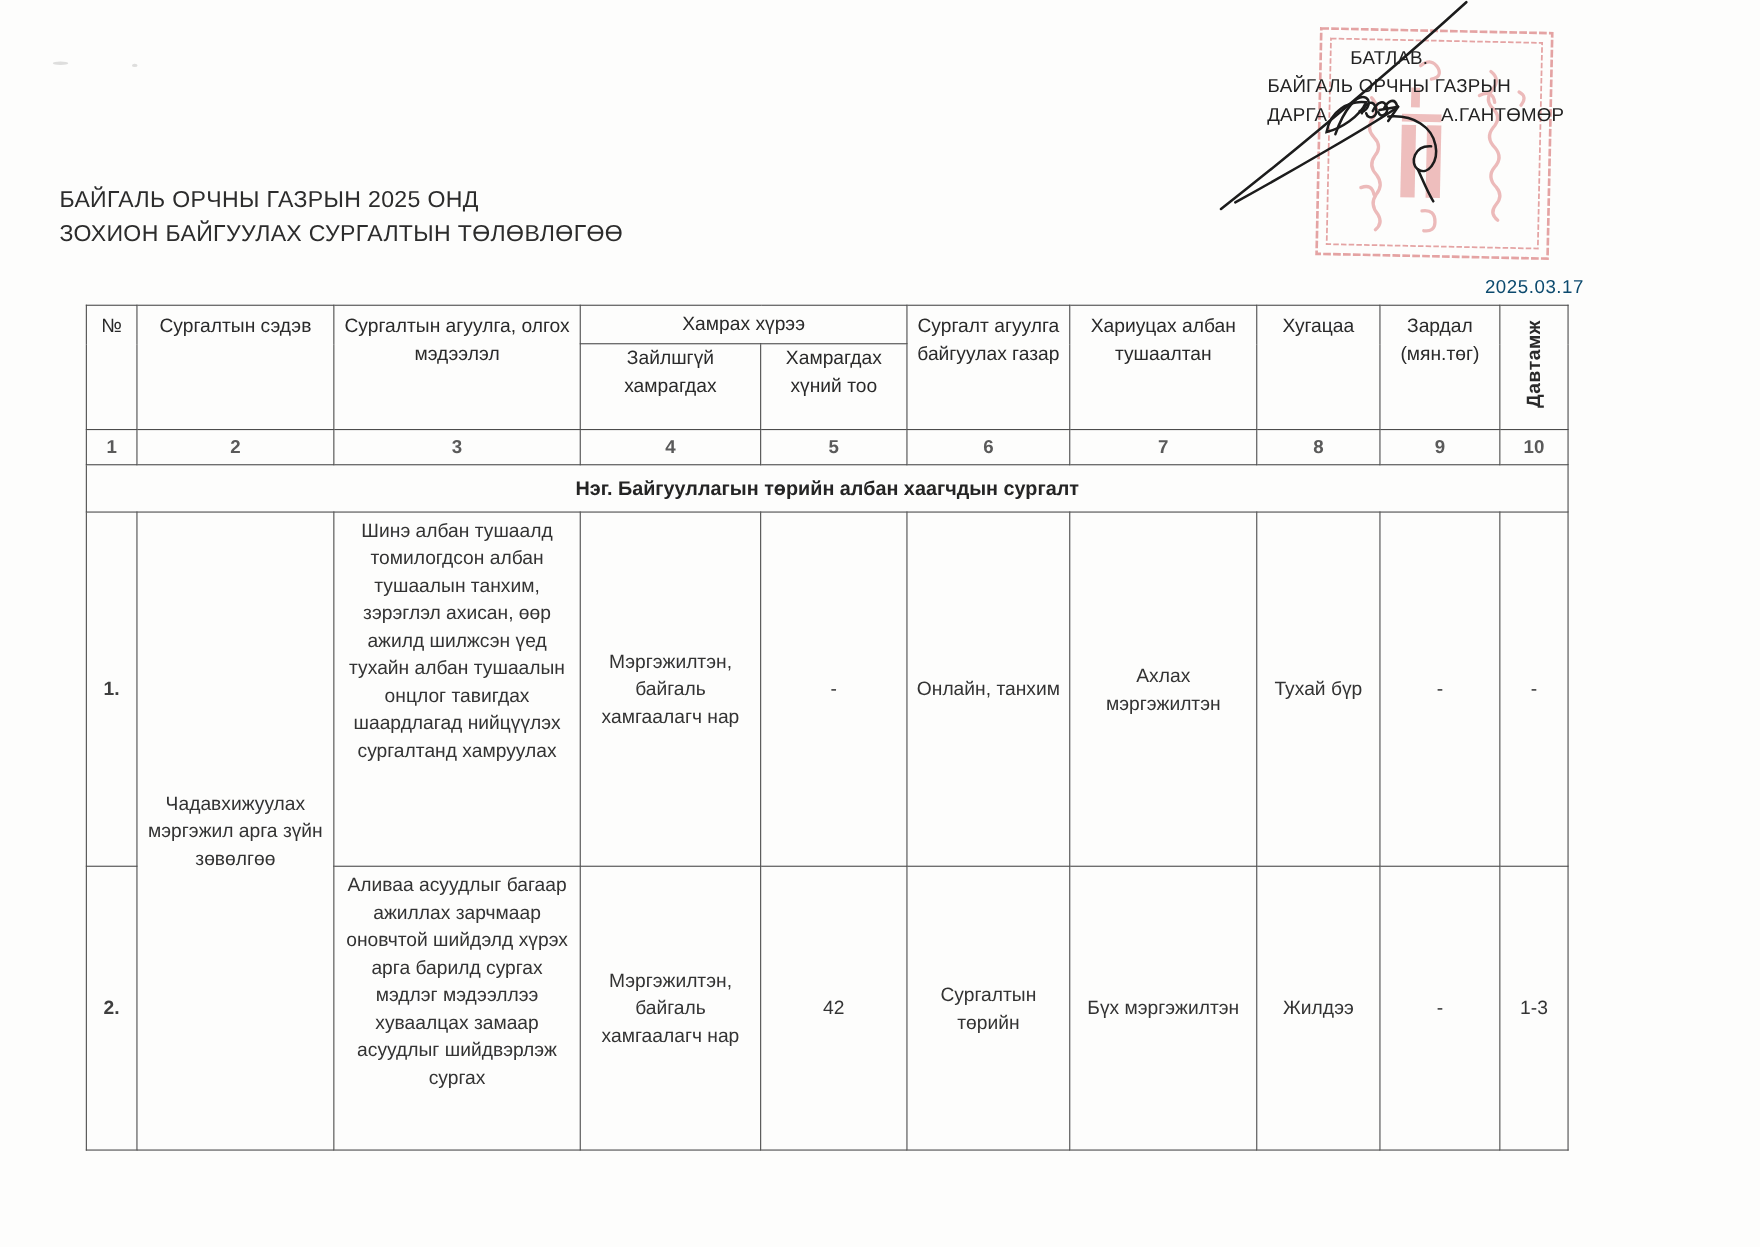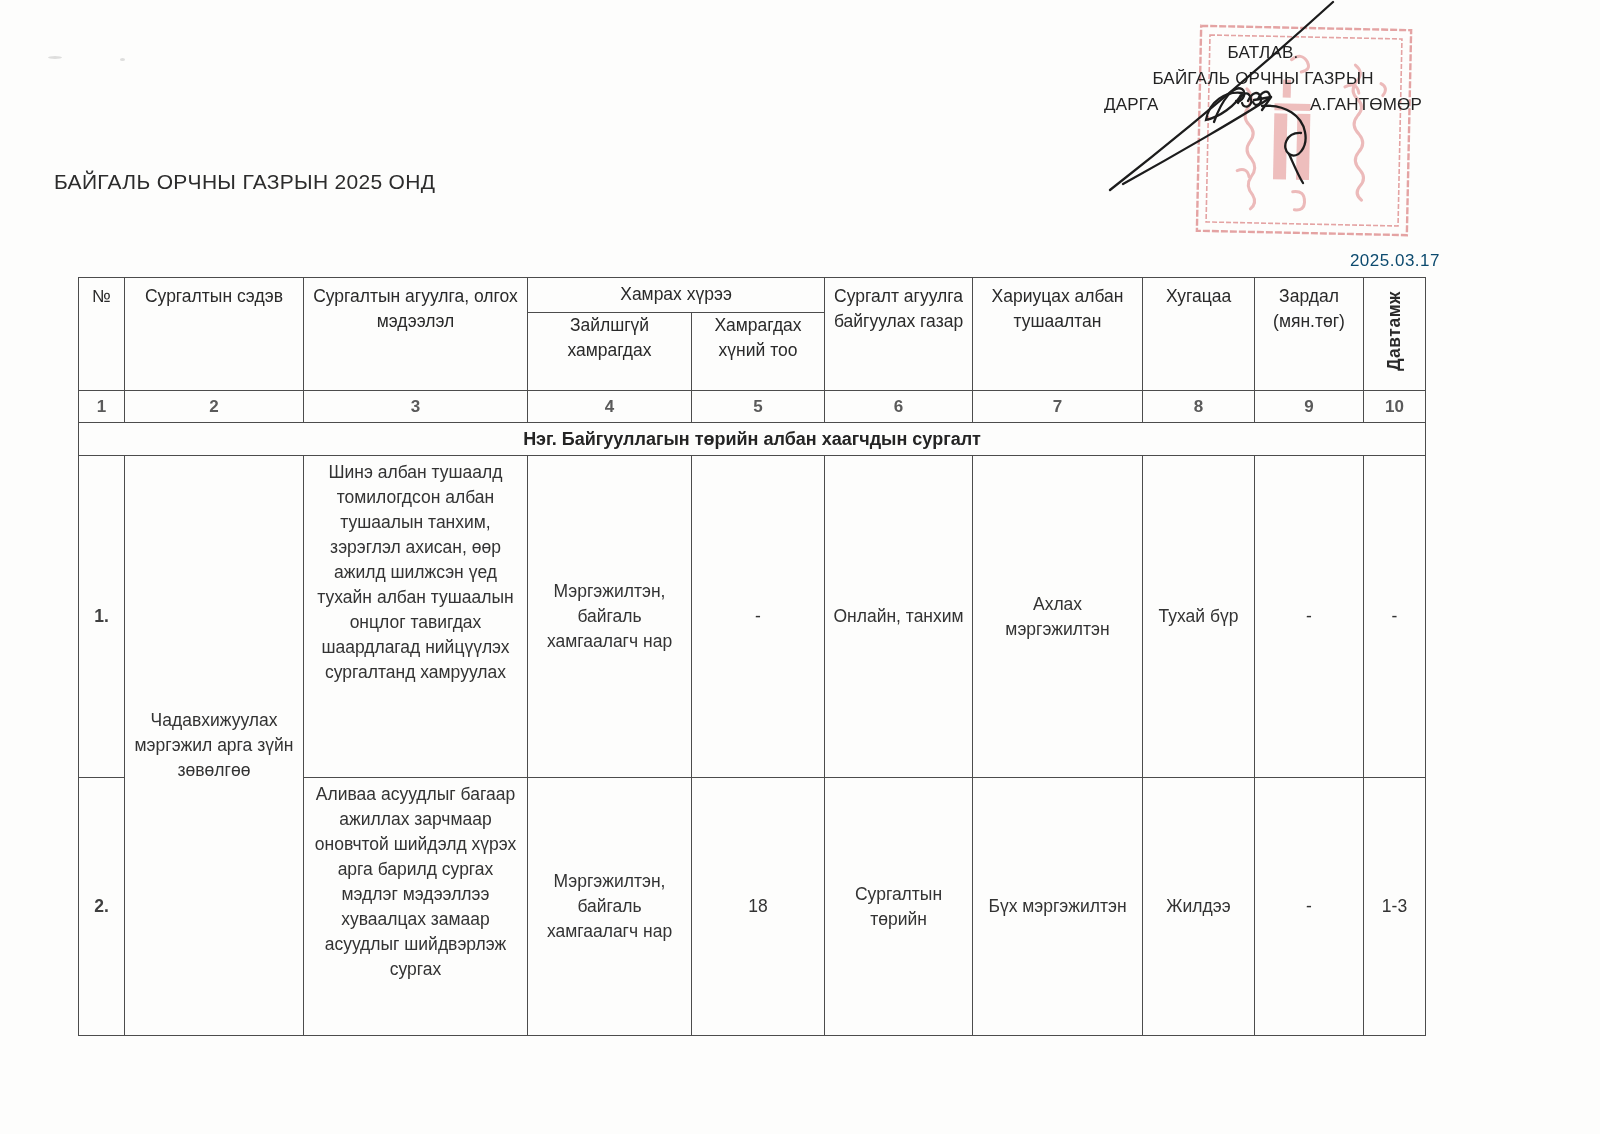--- a/index.html
+++ b/index.html
@@ -21,21 +21,21 @@
   
   .approval {
     position: absolute;
     left: 1104px; top: 40px; width: 318px;
     font-size: 17px; line-height: 26px;
     color: #222; letter-spacing: .2px;
     z-index: 3;
   }
   .approval .l1 { text-align: center; }
   .approval .l2 { text-align: center; white-space: nowrap; }
-  .approval .l3 { display: flex; justify-content: space-between; white-space: nowrap; }
+  .approval .l3 { display: flex; justify-content: space-between; white-space: nowrap; margin-left: 48px; }
 
   .stamp-svg { position: absolute; left: 1194px; top: 22px; z-index: 1; transform: rotate(1.2deg); }
   .sig-svg   { position: absolute; left: 1090px; top: 0px;  z-index: 4; }
 
   
   .doc-title {
     position: absolute; left: 54px; top: 166px; width: 1546px;
     text-align: left; font-size: 21px; line-height: 31px;
     color: #2c2c2c; letter-spacing: .3px;
   }
@@ -134,20 +134,21 @@
       <path d="M158,101 c 4,-9 11,-11 13,-3 c 1,6 -6,10 -8,4"></path>
       <path d="M168,99 c 4,-8 10,-10 12,-3"></path>
 
       <path d="M172,106 C196,104 212,116 215,132 C218,147 208,160 199,154 C191,148 196,132 211,133"></path>
       <path d="M199,154 C204,165 208,175 213,183"></path>
     </g>
   </svg>
 
   <div class="doc-title">
     <div>БАЙГАЛЬ ОРЧНЫ ГАЗРЫН 2025 ОНД</div>
+    <div>ЗОХИОН БАЙГУУЛАХ СУРГАЛТЫН ТӨЛӨВЛӨГӨӨ</div>
   </div>
 
   <div class="doc-date">2025.03.17</div>
 
   <table class="plan-table">
     <colgroup>
       <col style="width:46px">
         <col style="width:179px">
         <col style="width:224px">
       <col style="width:164px">
@@ -181,40 +182,40 @@
       <td>2</td>
       <td>3</td>
       <td>4</td>
       <td>5</td>
       <td>6</td>
       <td>7</td>
       <td>8</td>
       <td>9</td>
       <td>10</td>
     </tr>
-    <tr class="section" style="height:33px">
+    <tr class="section" style="height:43px">
       <td colspan="10">Нэг. Байгууллагын төрийн албан хаагчдын сургалт</td>
     </tr>
     <tr class="datarow" style="height:322px">
       <td class="cell-no">1.</td>
       <td rowspan="2">Чадавхижуулах мэргэжил арга зүйн зөвөлгөө</td>
       <td class="cell-content">Шинэ албан тушаалд томилогдсон албан тушаалын танхим, зэрэглэл ахисан, өөр ажилд шилжсэн үед тухайн албан тушаалын онцлог тавигдах шаардлагад нийцүүлэх сургалтанд хамруулах</td>
       <td>Мэргэжилтэн, байгаль хамгаалагч нар</td>
       <td>-</td>
       <td>Онлайн, танхим</td>
       <td>Ахлах мэргэжилтэн</td>
       <td>Тухай бүр</td>
       <td>-</td>
       <td>-</td>
     </tr>
     <tr class="datarow" style="height:258px">
       <td class="cell-no">2.</td>
       <td class="cell-content">Аливаа асуудлыг багаар ажиллах зарчмаар оновчтой шийдэлд хүрэх арга барилд сургах мэдлэг мэдээллээ хуваалцах замаар асуудлыг шийдвэрлэж сургах</td>
       <td>Мэргэжилтэн, байгаль хамгаалагч нар</td>
-      <td>18</td>
+      <td>42</td>
       <td>Сургалтын төрийн</td>
       <td>Бүх мэргэжилтэн</td>
       <td>Жилдээ</td>
       <td>-</td>
       <td>1-3</td>
     </tr>
   </tbody>
     </table>
 
 </div>

